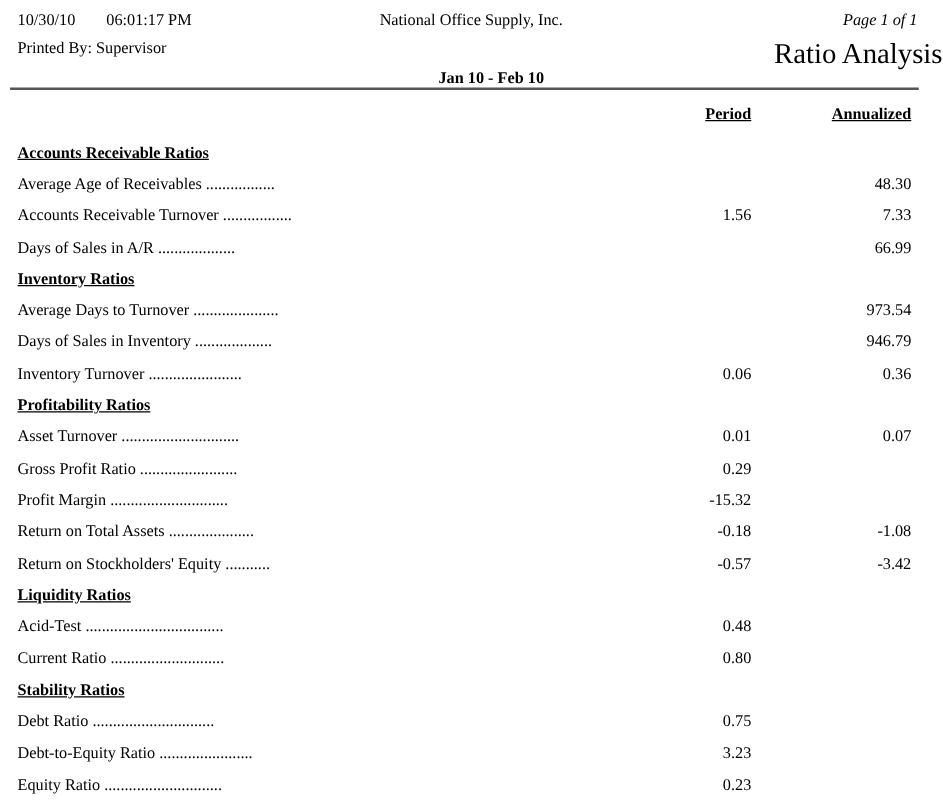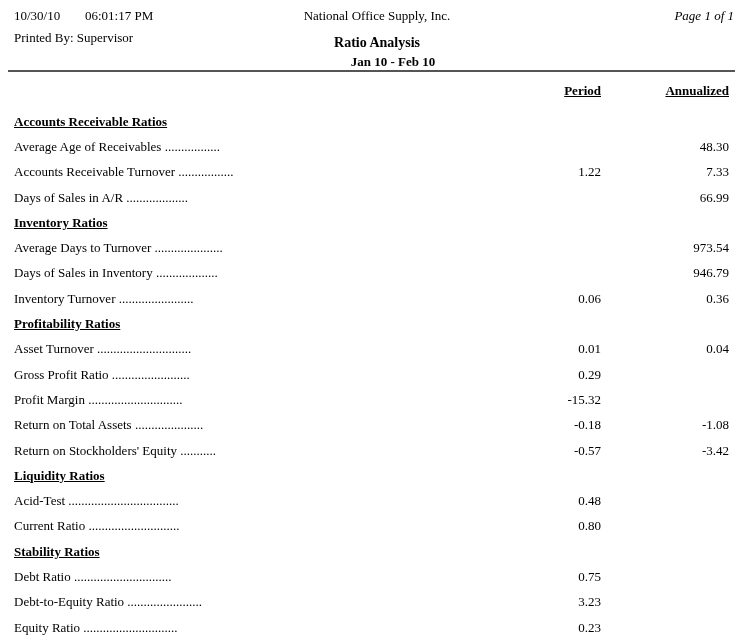--- a/index.html
+++ b/index.html
@@ -17,22 +17,22 @@
     color: #000000;
   }
   .abs { position: absolute; }
 
   
   .report-date   { left: 14px;  top: 8px; }
   .report-time   { left: 85px;  top: 8px; }
   .company-name  { left: 0; top: 8px; width: 754px; text-align: center; font-weight: normal; }
   .page-indicator{ right: 20px; top: 8px; font-style: italic; }
   .printed-by    { left: 14px;  top: 30px; }
-  .report-title  { left: 0; top: 32px; width: 754px; text-align: center;
-                   font-weight: bold; font-size: 14px; line-height: 22px; }
+  .report-title  { left: 0; top: 32px; width: 754px; text-align: right;
+                   font-weight: normal; font-size: 23px; line-height: 22px; }
   .date-range    { left: 0; top: 54px; width: 754px; text-align: center; font-weight: bold; margin-left: 16px; }
 
   .header-rule   { left: 8px; top: 70px; width: 727px; height: 2px; background: #555555; }
 
   
   .col-layout { display: flex; align-items: flex-end; }
   .col-spacer { flex: 1 1 auto; min-width: 0; }
   .cell-period     { width: 120px; text-align: right; white-space: nowrap; }
   .cell-annualized { width: 128px; text-align: right; white-space: nowrap; }
 
@@ -69,21 +69,21 @@
   <div class="line">
     <span class="section-title-text">Accounts Receivable Ratios</span>
   </div>
   <div class="line col-layout">
     <span class="row-label">Average Age of Receivables .................</span>
     <span class="cell-period"></span>
     <span class="cell-annualized">48.30</span>
   </div>
   <div class="line col-layout">
     <span class="row-label">Accounts Receivable Turnover .................</span>
-    <span class="cell-period">1.22</span>
+    <span class="cell-period">1.56</span>
     <span class="cell-annualized">7.33</span>
   </div>
   <div class="line col-layout">
     <span class="row-label">Days of Sales in A/R ...................</span>
     <span class="cell-period"></span>
     <span class="cell-annualized">66.99</span>
   </div>
 
   <div class="line">
     <span class="section-title-text">Inventory Ratios</span>
@@ -103,21 +103,21 @@
     <span class="cell-period">0.06</span>
     <span class="cell-annualized">0.36</span>
   </div>
 
   <div class="line">
     <span class="section-title-text">Profitability Ratios</span>
   </div>
   <div class="line col-layout">
     <span class="row-label">Asset Turnover .............................</span>
     <span class="cell-period">0.01</span>
-    <span class="cell-annualized">0.04</span>
+    <span class="cell-annualized">0.07</span>
   </div>
   <div class="line col-layout">
     <span class="row-label">Gross Profit Ratio ........................</span>
     <span class="cell-period">0.29</span>
     <span class="cell-annualized"></span>
   </div>
   <div class="line col-layout">
     <span class="row-label">Profit Margin .............................</span>
     <span class="cell-period">-15.32</span>
     <span class="cell-annualized"></span>

